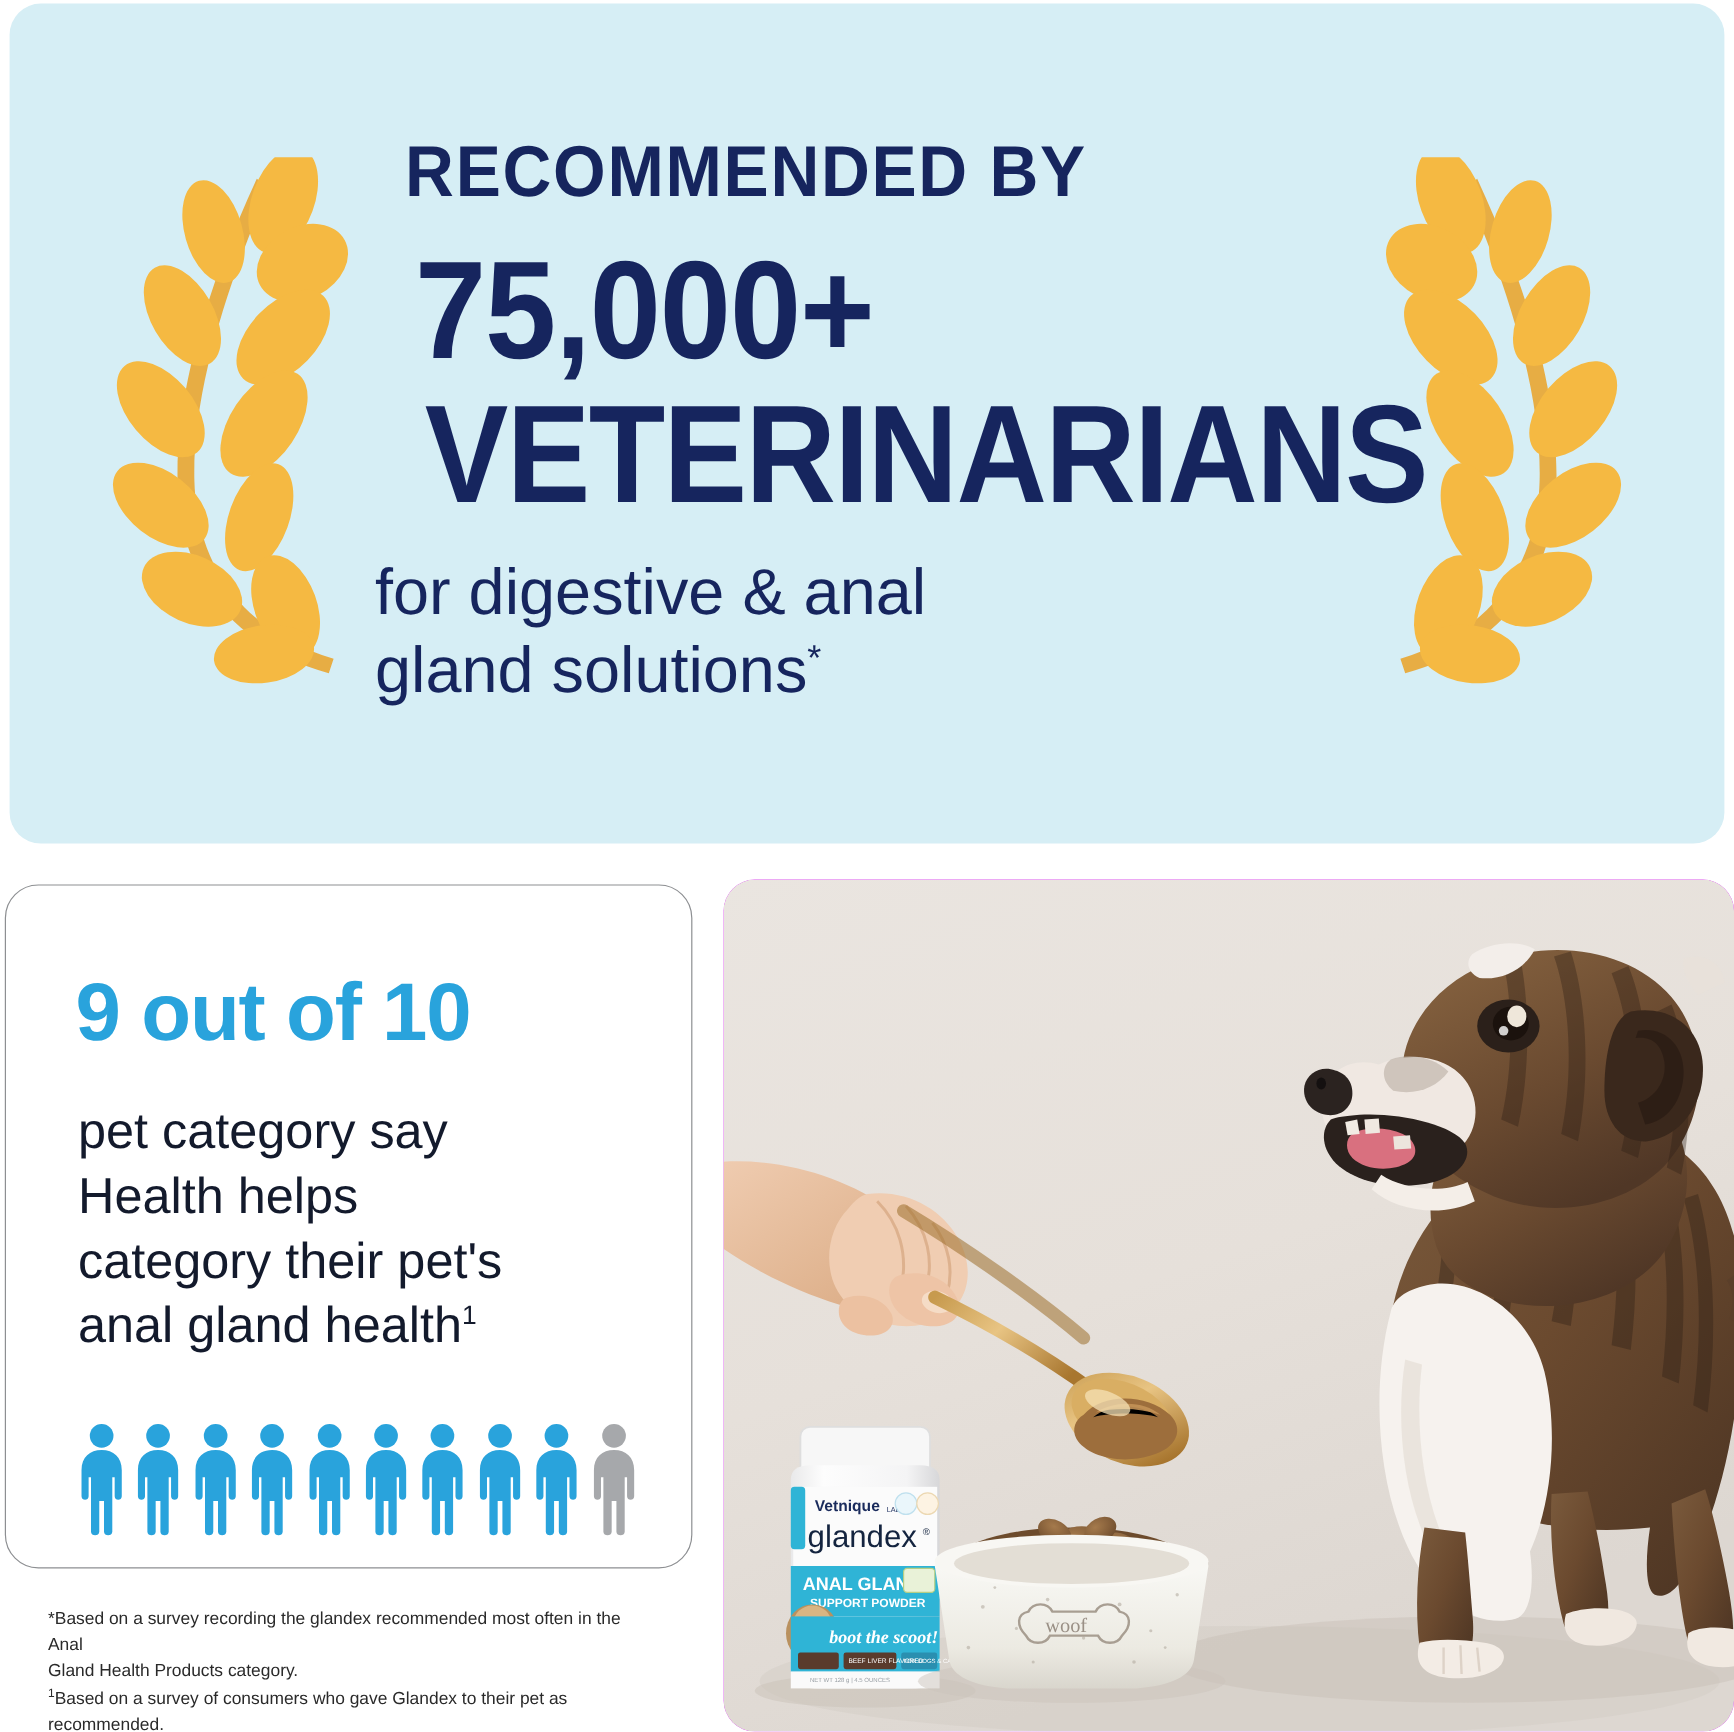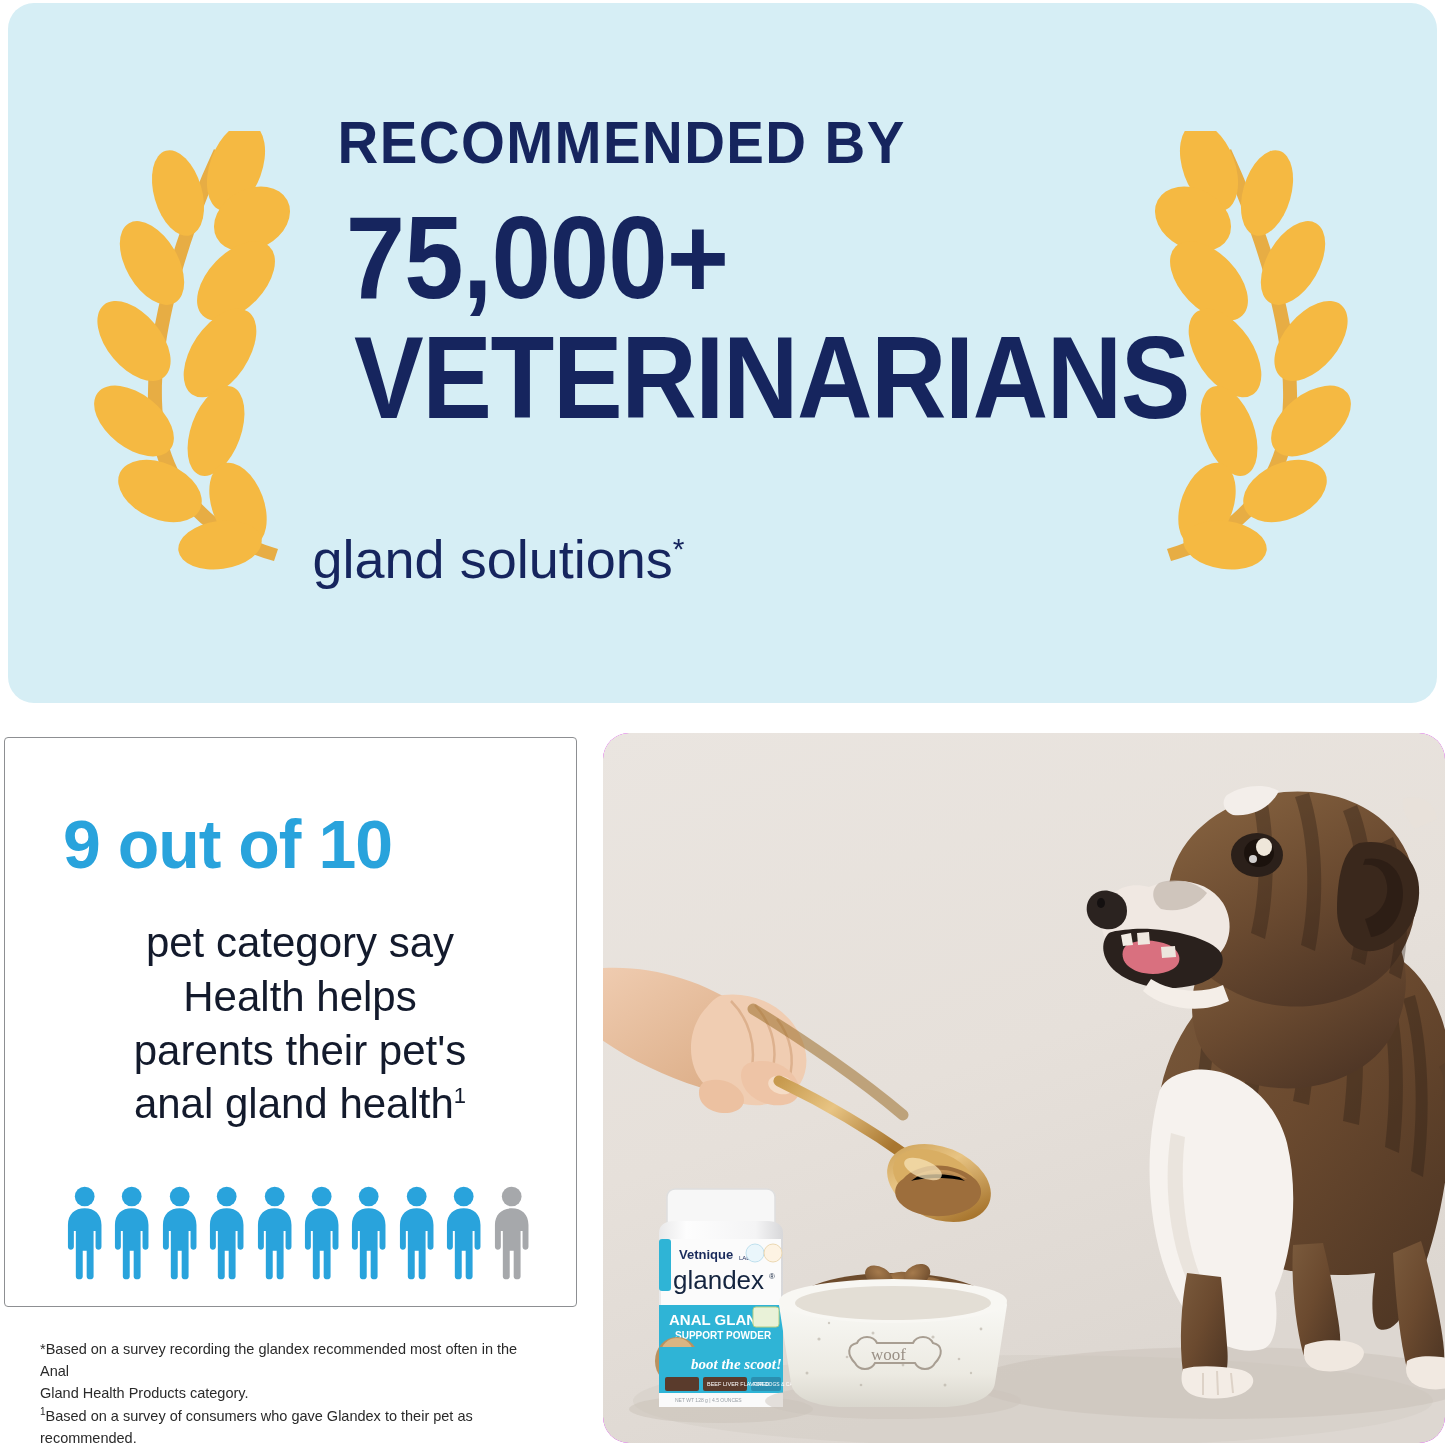--- a/index.html
+++ b/index.html
@@ -68,22 +68,21 @@
     color:#16255e;
   }
   .sub-line sup { font-size:30px; vertical-align:super; }
 
   
   .stat-card {
     position:absolute; left:4px; top:737px;
     width:573px; height:570px;
     background:#ffffff;
     border:1.4px solid #8d8f92;
-    border-radius:4px;
-    text-align:center;
+    border-radius:28px;
   }
   .stat-head {
     position:absolute; left:58px; top:72px;
     font-size:68px; font-weight:bold;
     color:#29a3dc;
     letter-spacing:-1px;
     line-height:1;
   }
   .stat-body {
     position:absolute; left:60px; top:178px;
@@ -171,33 +170,33 @@
         </g>
       </svg>
     </div>
 
     <div class="banner-inner">
       <div class="banner-text">
         <div class="rec-by">RECOMMENDED BY</div>
         <div class="big-num">75,000+</div>
         <div class="big-word">VETERINARIANS</div>
         <div class="sub-line">
-          <br>
+          <span>for digestive &amp; anal</span><br>
           <span>gland solutions</span><sup>*</sup>
         </div>
       </div>
     </div>
   </div>
 
   <div class="stat-card">
     <div class="stat-head">9 out of 10</div>
     <div class="stat-body">
       <span>pet category say</span><br>
       <span>Health helps</span><br>
-      <span>parents their pet's</span><br>
+      <span>category their pet's</span><br>
       <span>anal gland health</span><sup>1</sup>
     </div>
     <div class="people-row" id="people-row">
         <svg class="person" viewBox="0 0 44 96">
           <g fill="#29a3dc">
             <circle cx="22" cy="11" r="10"></circle>
             <path d="M22 23 C 12 23, 5 29, 5 40 L 5 62 C 5 66, 11 66, 11 62 L 11 46 L 13 46 L 13 92 C 13 96, 20 96, 20 92 L 20 66 L 24 66 L 24 92 C 24 96, 31 96, 31 92 L 31 46 L 33 46 L 33 62 C 33 66, 39 66, 39 62 L 39 40 C 39 29, 32 23, 22 23 Z"></path>
           </g>
         </svg>
         <svg class="person" viewBox="0 0 44 96">

